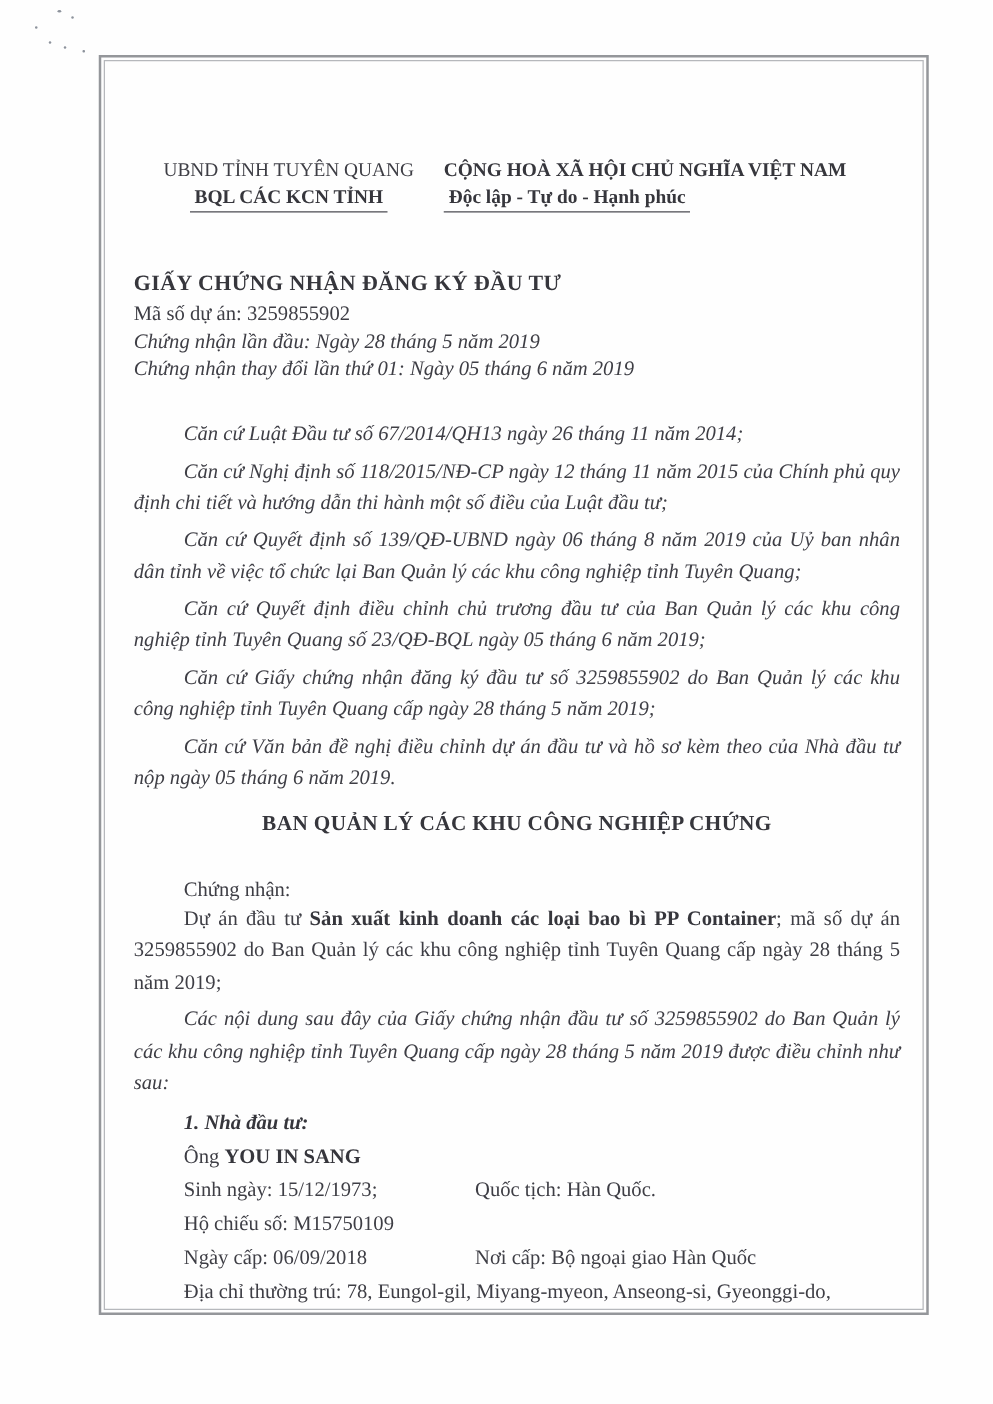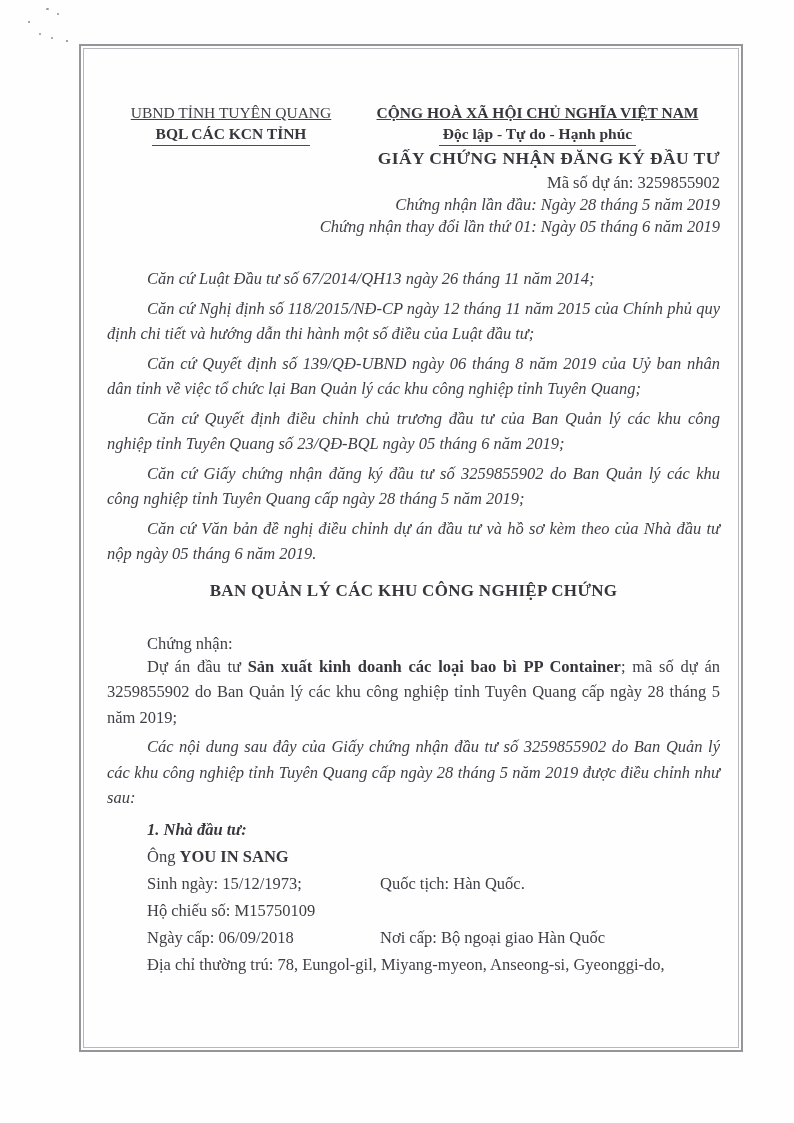--- a/index.html
+++ b/index.html
@@ -21,25 +21,25 @@
   .frame::before {
     content: ""; position: absolute; inset: 2px;
     border: 1px solid #b6b8bc; pointer-events: none;
   }
   .content { position: absolute; left: 26px; right: 21px; top: 0; }
 
   .bold { font-weight: bold; color: #36363c; }
   .it { font-style: italic; }
   .u { display: inline-block; border-bottom: 1.5px solid #4b4b52; padding: 0 4px 1px 4px; }
 
-  .header-row { display: flex; padding-top: 56px; text-decoration: underline; }
+  .header-row { display: flex; padding-top: 80px; }
   .header-left { flex: 0 0 248px; text-align: center; font-size: 15.5px; line-height: 21px; }
-  .header-right { flex: 1; text-align: center; font-size: 15.5px; line-height: 21px; }
+  .header-right { flex: 1; text-align: left; font-size: 15.5px; line-height: 21px; }
 
-  .title-block { text-align: right; font-size: 16.5px; line-height: 22px; }
+  .title-block { text-align: left; margin-top: 44px; font-size: 16.5px; line-height: 22px; }
   .doc-title { font-size: 17.5px; letter-spacing: 0.4px; line-height: 25px; margin-bottom: 1px; }
 
   .bases { margin-top: 28px; }
   p.para {
     margin: 0 0 4px 0;
     font-size: 16.5px; line-height: 25.5px;
     text-indent: 40px; text-align: justify;
   }
   .authority { text-align: center; font-size: 17px; letter-spacing: 0.3px; margin-top: 14px; }
 

